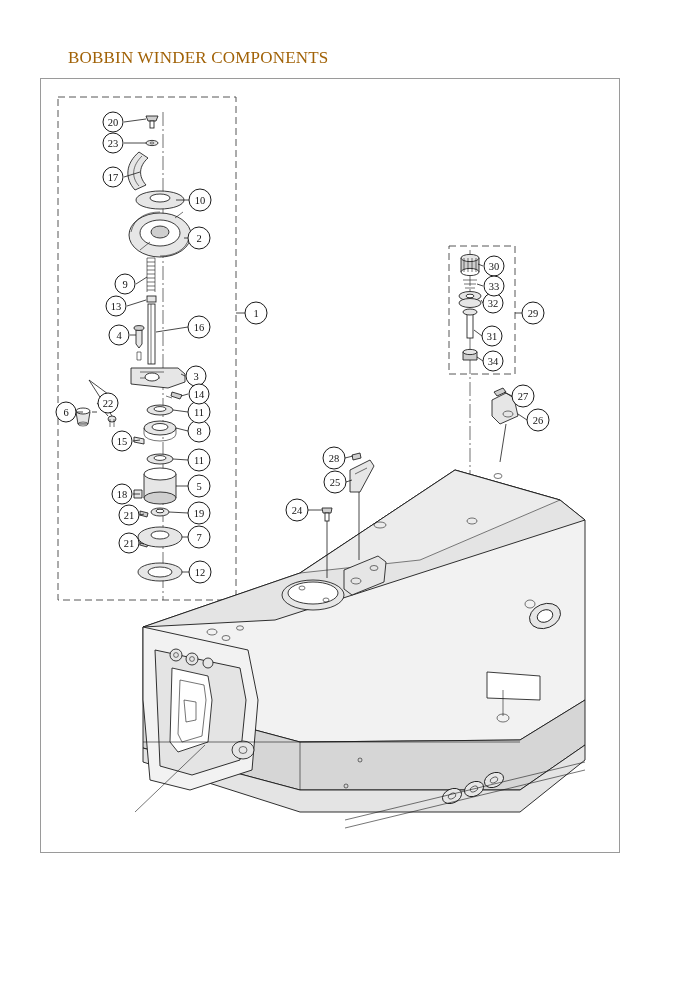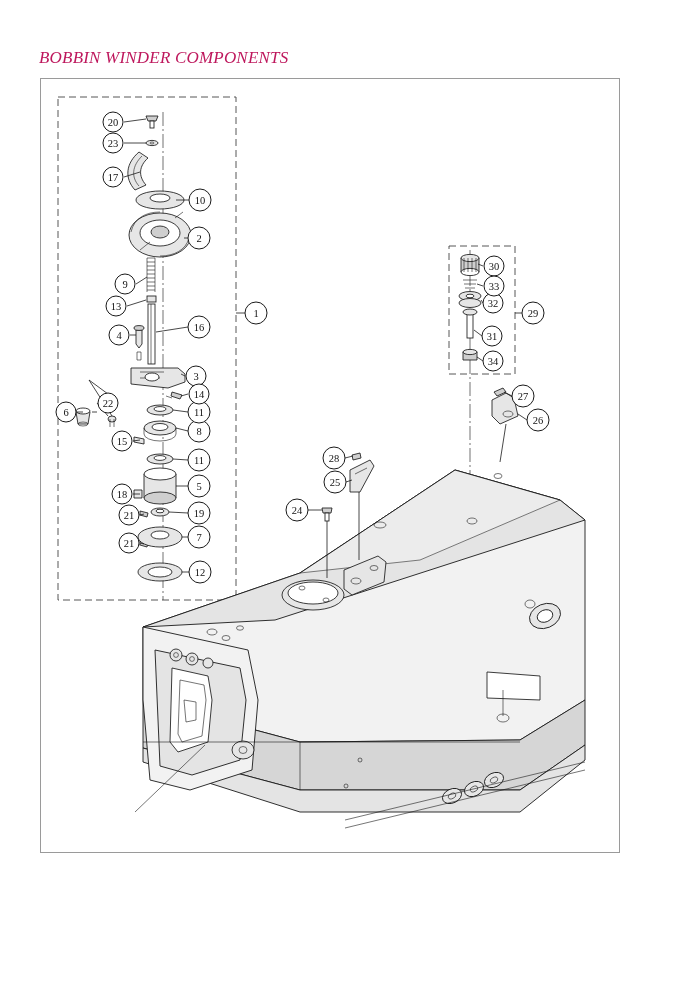--- a/index.html
+++ b/index.html
@@ -17,28 +17,27 @@
   }
   #page {
     position: absolute;
     left: 0; top: 0;
     width: 700px;
     height: 990px;
     background: #ffffff;
   }
   #page-title {
     position: absolute;
-    left: 39px;
+    left: 68px;
     top: 48px;
     font-family: "Liberation Serif", serif;
     font-size: 17px;
     letter-spacing: 0.2px;
-    color: #be185d;
+    color: #a16207;
     white-space: nowrap;
-    font-style: italic;
   }
   #diagram-frame {
     position: absolute;
     left: 40px;
     top: 78px;
     width: 580px;
     height: 775px;
     border: 1px solid #9a9a9a;
     box-sizing: border-box;
     background: #fff;

